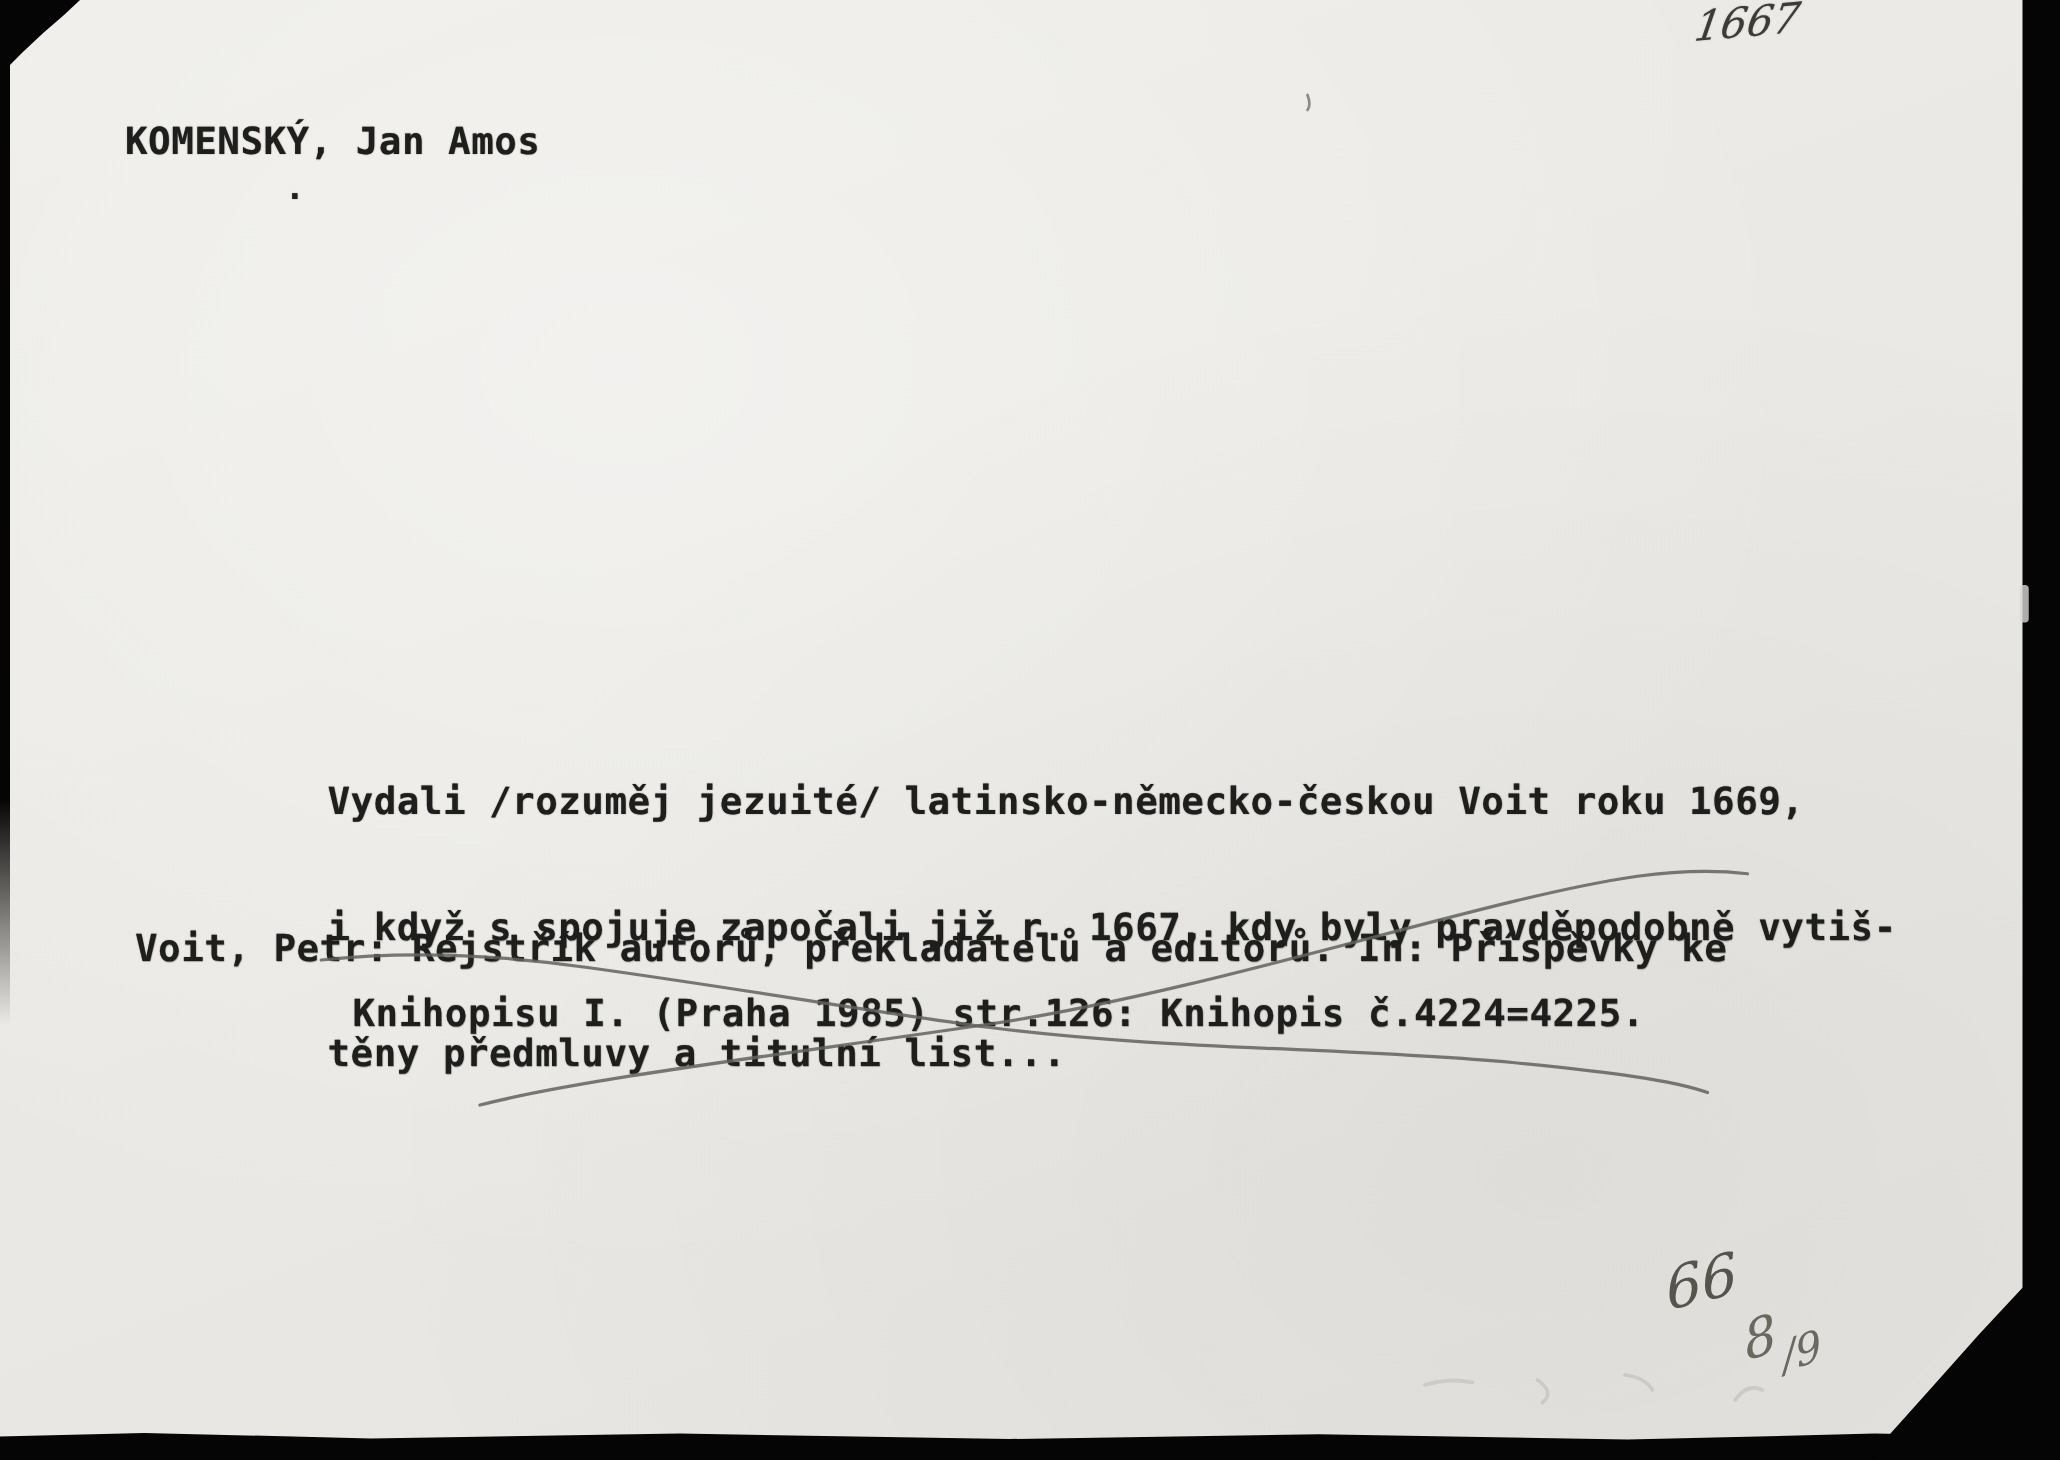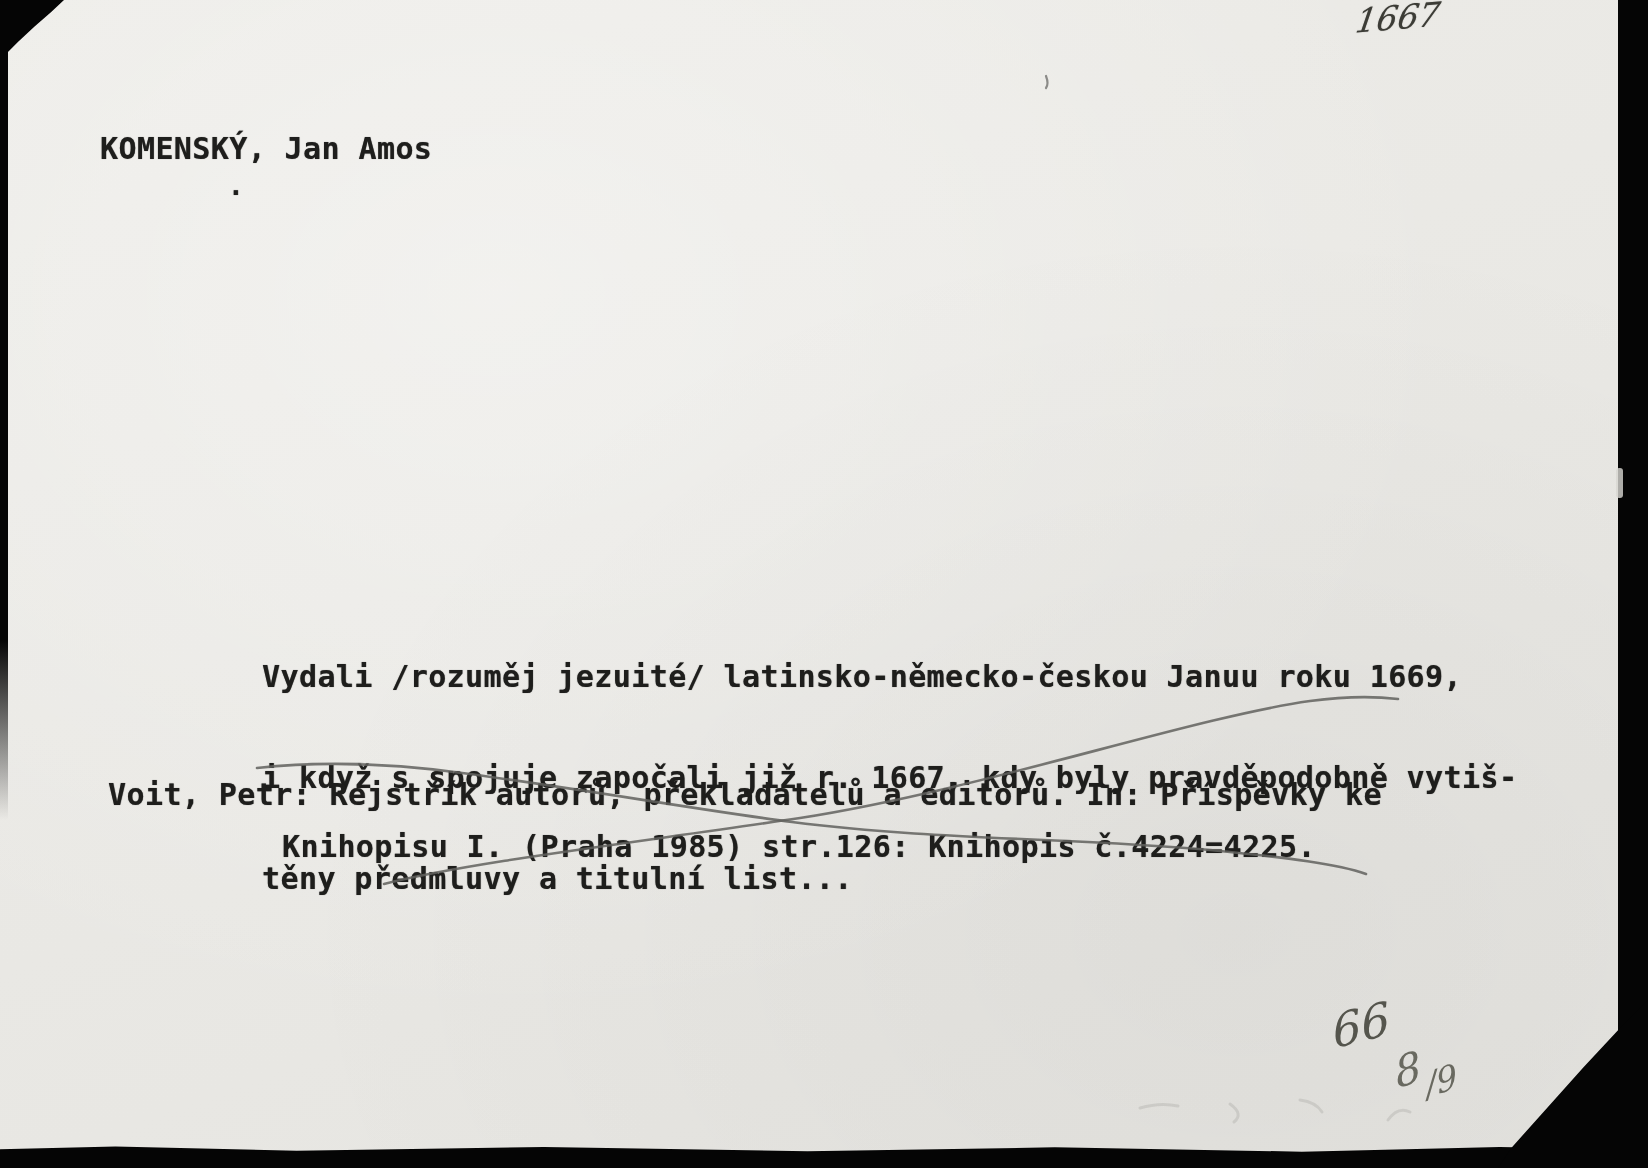--- a/index.html
+++ b/index.html
@@ -15,21 +15,20 @@
   }
   .typed{
     position:absolute;
     font-family:"DejaVu Sans Mono","Liberation Mono",monospace;
     font-weight:700;
     font-size:30px;
     letter-spacing:0.4px;
     color:#1e1e1c;
     white-space:pre;
     text-shadow:0 0 1px rgba(28,28,26,.5), 0.4px 0.4px 0.6px rgba(28,28,26,.25);
-    margin-top:35px;
   }
   .heading{left:100px;top:96px;}
   .stray-period{left:228px;top:136px;font-size:26px;}
   .title-line{left:78px;top:262px;}
   .djak-line{left:78px;top:482px;}
   .note{left:262px;top:556px;}
   .note div{line-height:31px;white-space:pre;}
   .voit1{left:108px;top:742px;}
   .voit2{left:282px;top:794px;}
 
@@ -86,21 +85,21 @@
 <body>
 
 <div class="scan">
 
   <div class="typed heading">KOMENSKÝ, Jan Amos</div>
   <div class="typed stray-period">.</div>
 
 
 
   <div class="typed note">
-    <div>Vydali /rozuměj jezuité/ latinsko-německo-českou Januu roku 1669,</div>
+    <div>Vydali /rozuměj jezuité/ latinsko-německo-českou Voit roku 1669,</div>
     <div>i když s spojuje započali již r. 1667, kdy byly pravděpodobně vytiš-</div>
     <div>těny předmluvy a titulní list...</div>
   </div>
 
   <div class="typed voit1">Voit, Petr: Rejstřík autorů, překladatelů a editorů. In: Příspěvky ke</div>
   <div class="typed voit2">Knihopisu I. (Praha 1985) str.126: Knihopis č.4224=4225.</div>
 
   <svg class="overlay" width="1648" height="1168" viewBox="0 0 1648 1168">
     <path d="M 384 884 C 470 862 640 842 800 818 C 980 790 1190 718 1310 701 C 1340 697 1372 696 1398 699" fill="none" stroke="#62625e" stroke-width="2.6" stroke-linecap="round" opacity="0.85"></path>
     <path d="M 257 768 C 330 760 400 764 470 774 C 600 792 700 810 792 822 C 930 840 1080 838 1210 850 C 1290 858 1338 864 1366 874" fill="none" stroke="#62625e" stroke-width="2.6" stroke-linecap="round" opacity="0.85"></path>

